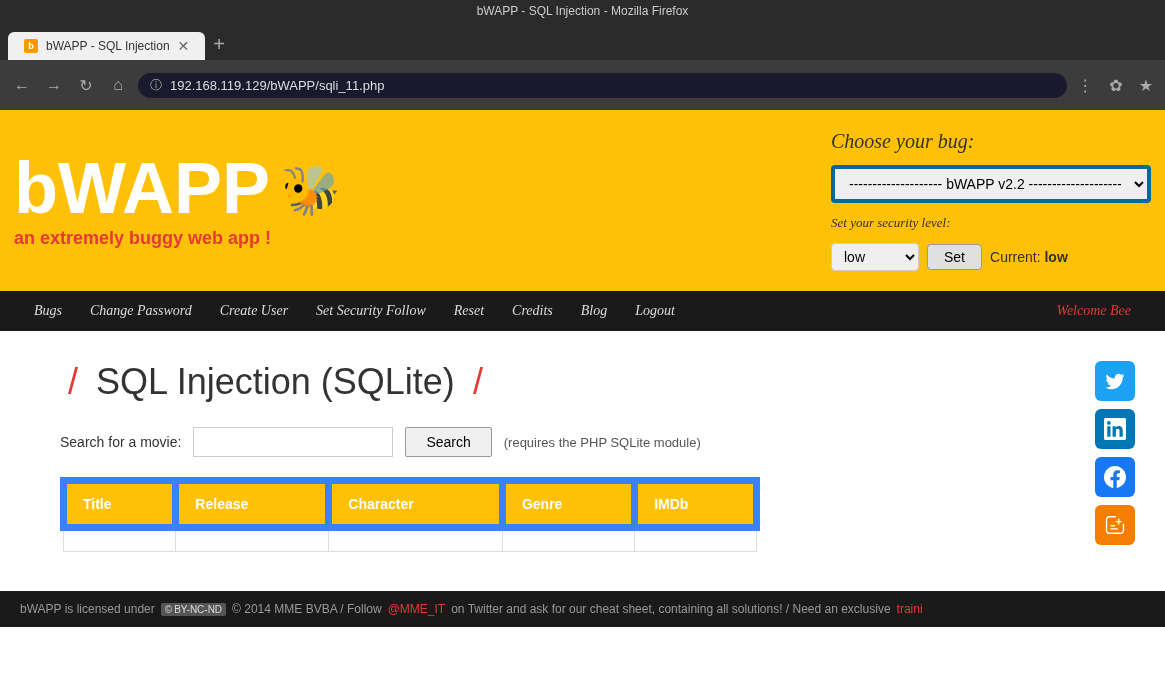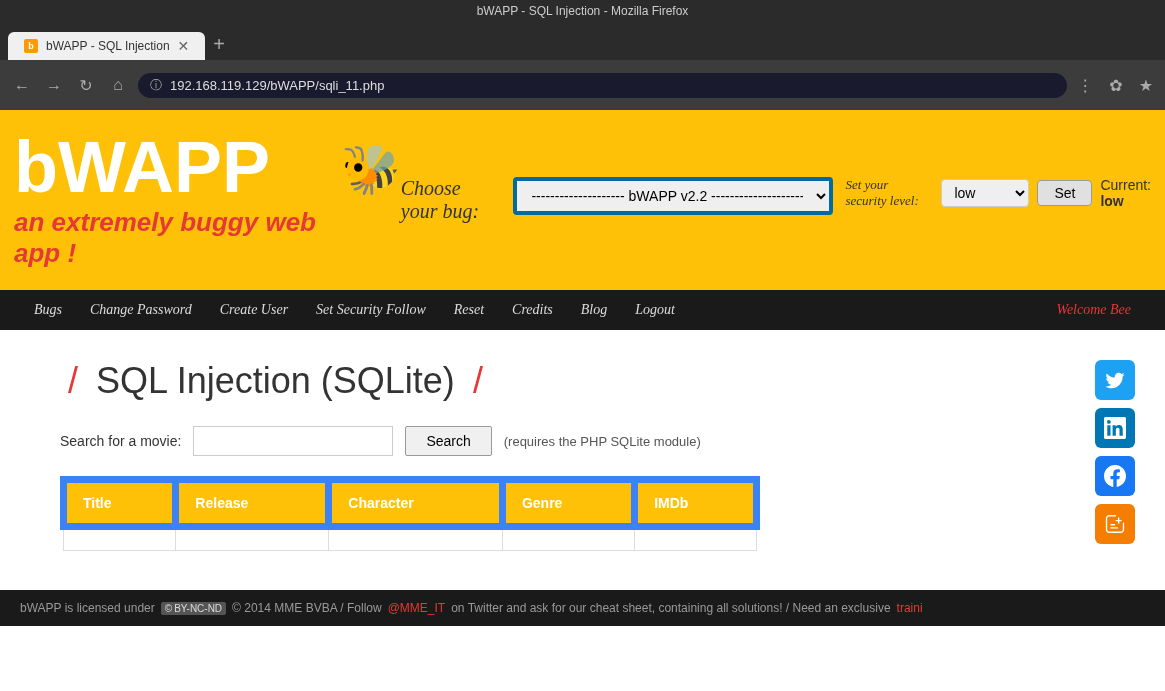--- a/index.html
+++ b/index.html
@@ -133,34 +133,34 @@
     .logo-area { display: flex; flex-direction: column; }
     .logo-text {
       font-size: 72px;
       font-weight: 900;
       color: #fff;
       font-family: Arial Black, sans-serif;
       line-height: 1;
     }
     .logo-subtitle {
       color: #e53935;
-      font-style: italic;
-      font-size: 26px;
+      font-size: 18px;
       font-weight: bold;
       margin-top: 4px;
     }
     .bee-icon {
       font-size: 48px;
       margin-left: 10px;
       align-self: flex-start;
       margin-top: 10px;
     }
     .header-logo-row { display: flex; align-items: flex-start; }
     .header-controls {
       display: flex;
+      flex-direction: column;
       gap: 12px;
       align-items: flex-start;
     }
     .choose-bug-label {
       font-size: 20px;
       color: #333;
       font-family: Georgia, serif;
       font-style: italic;
     }
     .bug-select {

